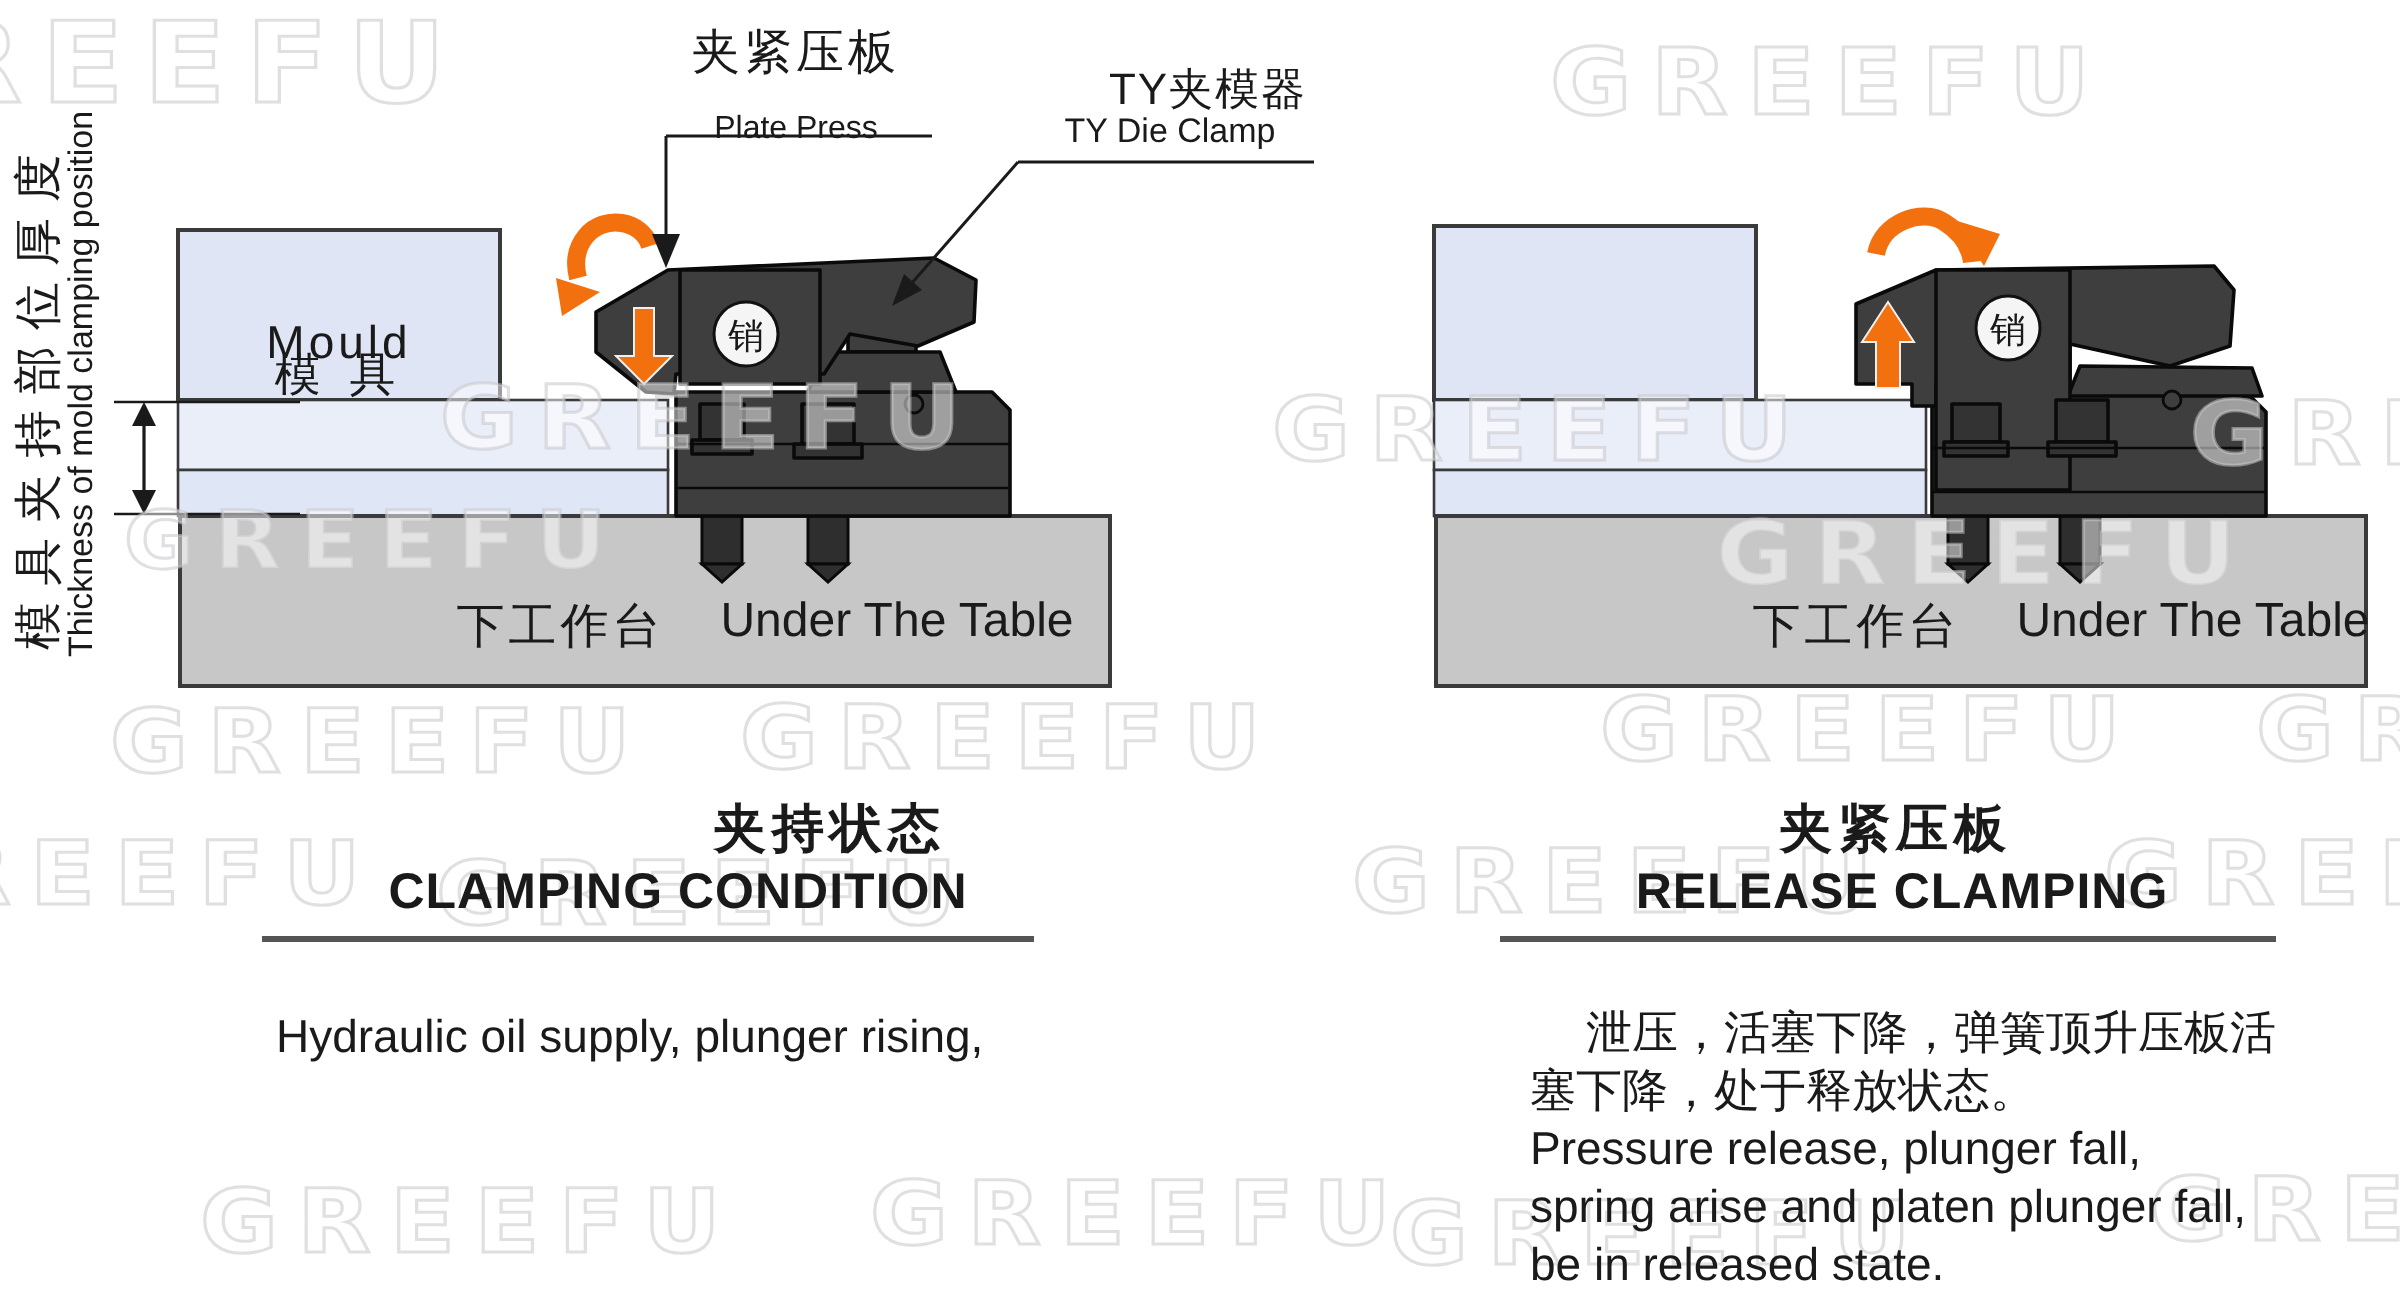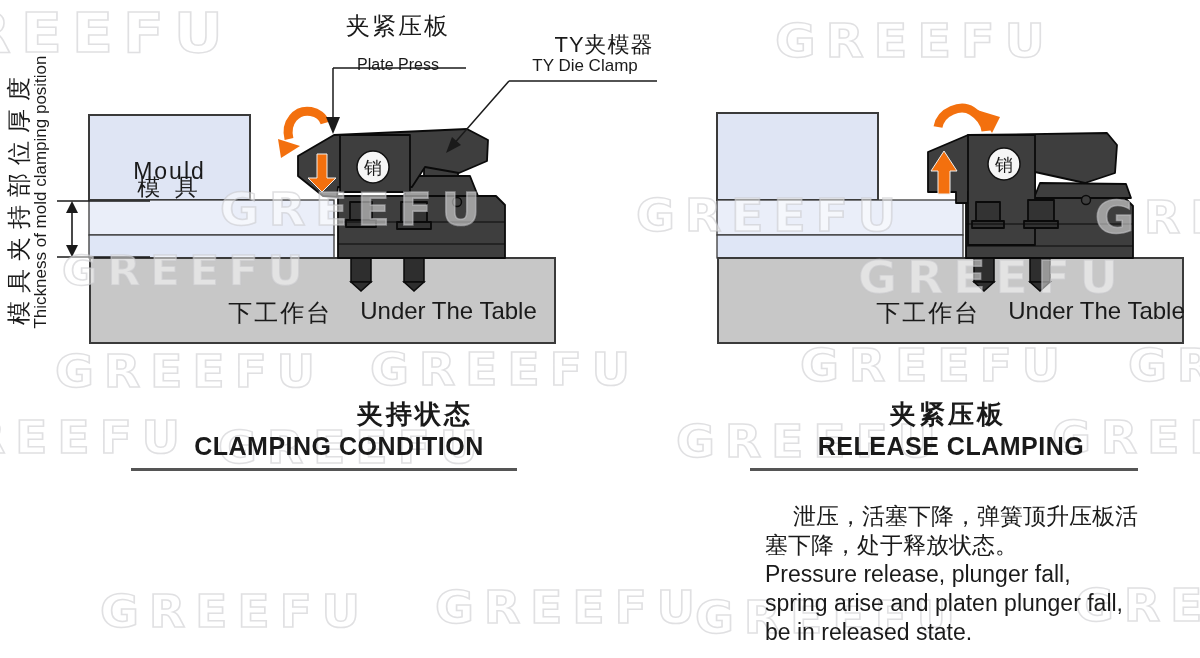--- a/index.html
+++ b/index.html
@@ -170,20 +170,21 @@
 </div>
 <div class="txt" style="left:848px;top:297px;width:365px;display:flex;justify-content:center;gap:28px;font-size:24px;">
   <span style="letter-spacing:2px;">下工作台</span>
   <span>Under The Table</span>
 </div>
 
 <div class="txt ctr title-cn" style="left:173px;top:397px;width:300px;text-align:right;">夹持状态</div>
 <div class="txt ctr title-en" style="left:114px;top:432px;width:450px;">CLAMPING CONDITION</div>
 <div class="rule" style="left:131px;top:468px;width:386px;"></div>
 <div class="para lh-left" style="left:138px;top:502px;width:420px;">
+  <div>Hydraulic oil supply, plunger rising,</div>
 </div>
 
 <div class="txt ctr title-cn" style="left:798px;top:397px;width:300px;">夹紧压板</div>
 <div class="txt ctr title-en" style="left:726px;top:432px;width:450px;">RELEASE CLAMPING</div>
 <div class="rule" style="left:750px;top:468px;width:388px;"></div>
 <div class="para lh-right" style="left:765px;top:502px;width:440px;">
   <div class="indent">泄压，活塞下降，弹簧顶升压板活</div>
   <div>塞下降，处于释放状态。</div>
   <div>Pressure release, plunger fall,</div>
   <div>spring arise and platen plunger fall,</div>

